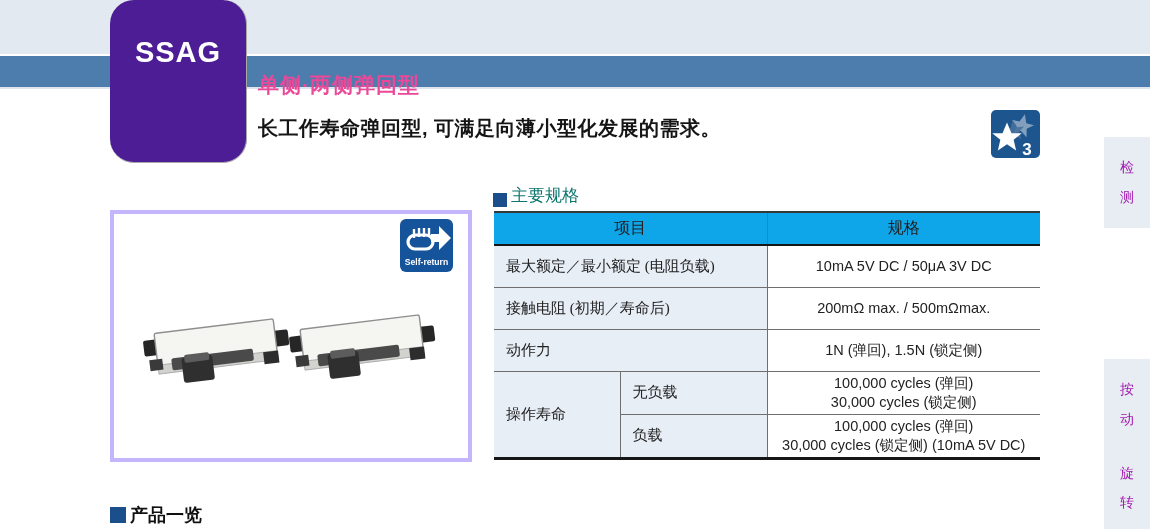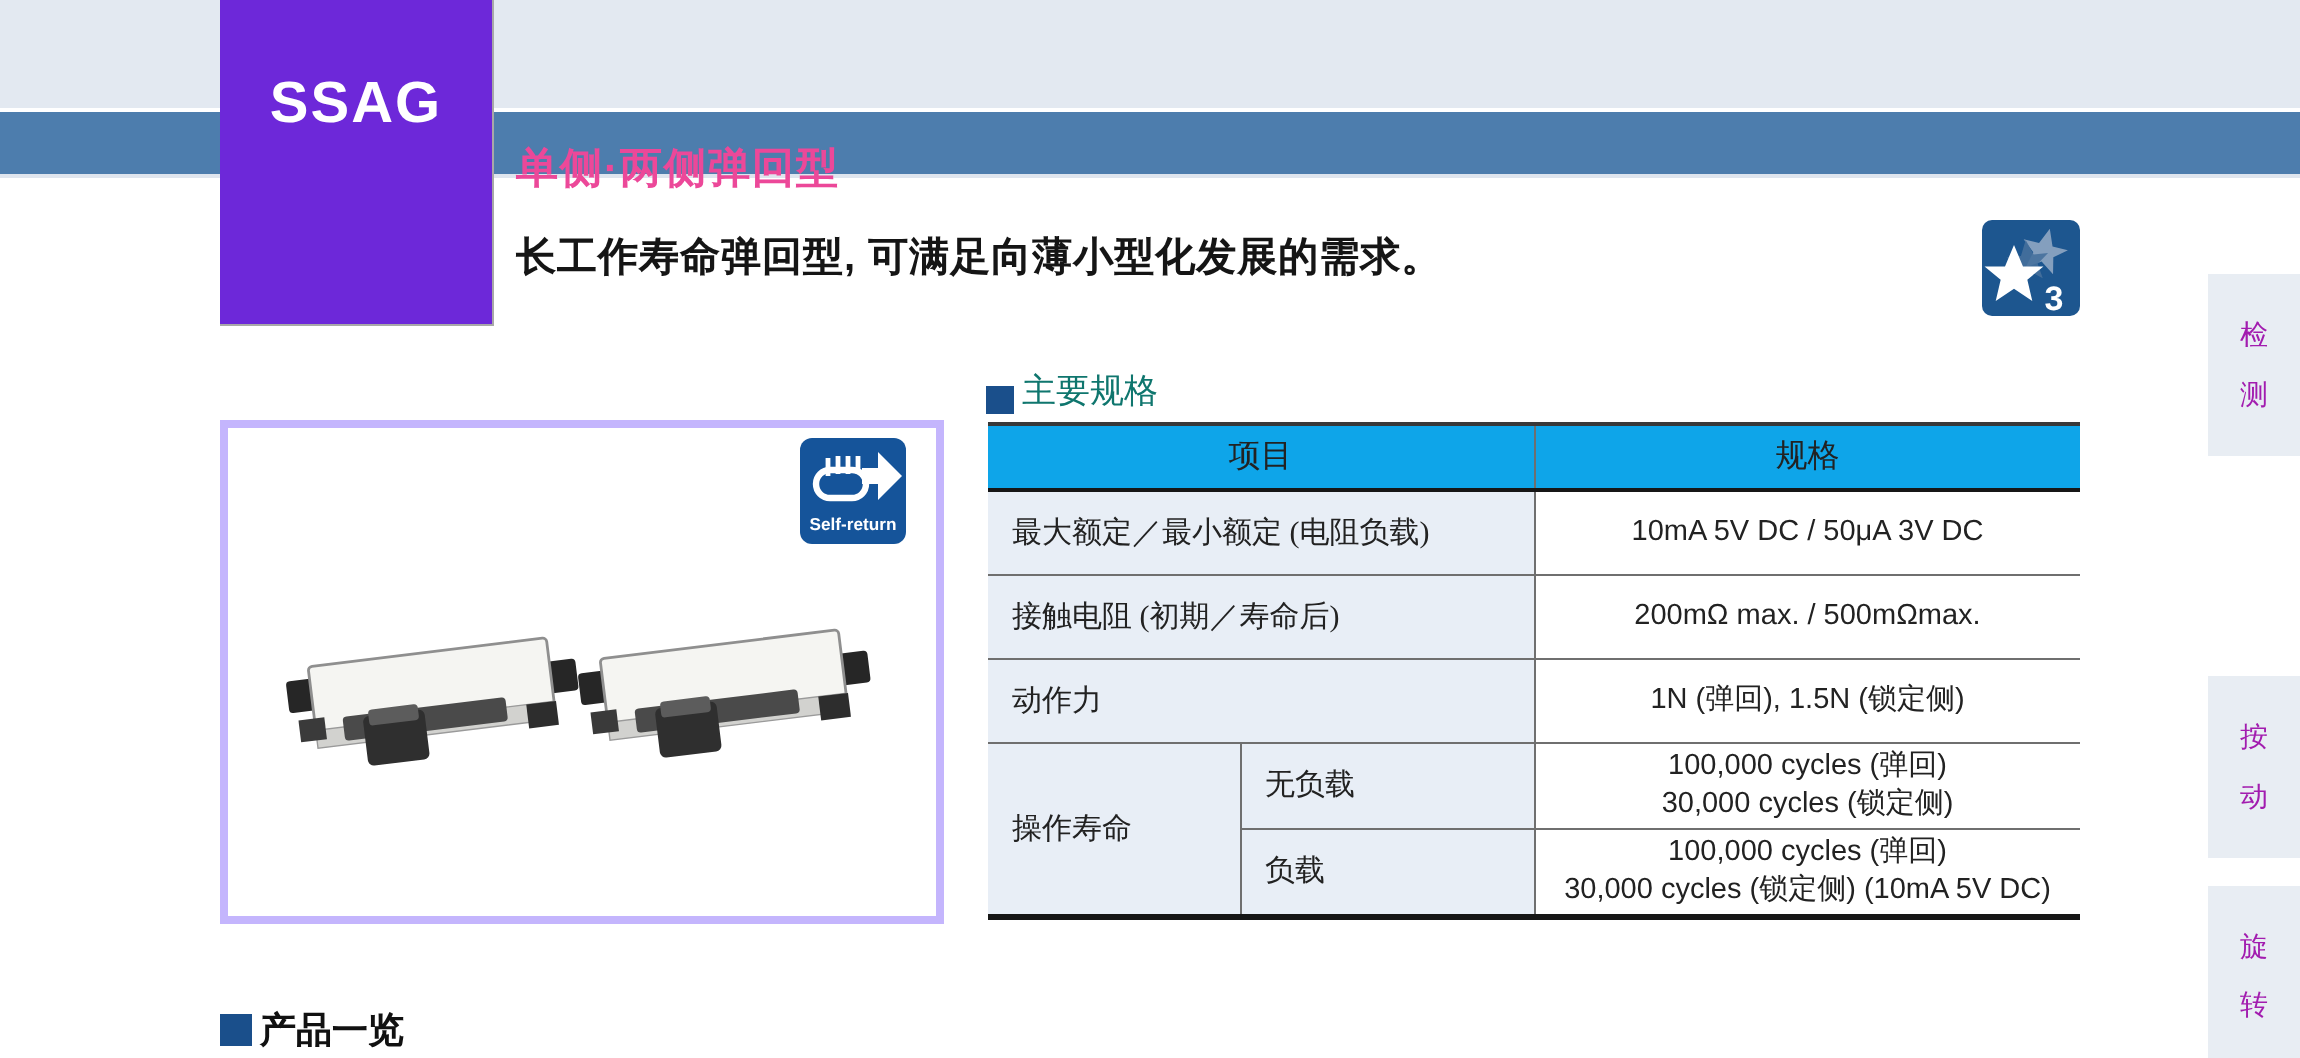--- a/index.html
+++ b/index.html
@@ -8,23 +8,23 @@
     position:relative; overflow:hidden; background:#ffffff;
     font-family:"Liberation Sans","DejaVu Sans",sans-serif;
     color:#1a1a1a;
   }
   .abs { position:absolute; }
 
   
   .top-band  { left:0; top:0; width:1150px; height:54px; background:#e3e9f1; }
   .blue-bar  { left:0; top:56px; width:1150px; height:33px; background:#4d7dad; border-bottom:2px solid #dfe5ee; }
   .model-box {
-    left:110px; top:0; width:137px; height:163px; background:#6d28d9;
+    left:110px; top:0; width:137px; height:163px; background:#4c1d95;
     border-right:1px solid #a8a8a8; border-bottom:1px solid #a8a8a8;
-    display:flex; align-items:center; justify-content:center; padding-bottom:58px;
+    display:flex; align-items:center; justify-content:center; padding-bottom:58px;border-radius:24px;
   }
   .model-box span { color:#fff; font-size:29px; font-weight:bold; letter-spacing:1px; }
   .page-title {
     left:258px; top:68px; height:33px; line-height:33px;
     color:#ec4899; font-size:21px; font-weight:bold; letter-spacing:1px;
   }
   .tagline { left:258px; top:115px; font-size:20px; font-weight:bold; color:#151515; letter-spacing:0.5px; }
 
   
   .star-badge { left:991px; top:110px; width:49px; height:48px; }
@@ -34,21 +34,21 @@
     left:1104px; width:46px; background:#e8edf3;
     display:flex; align-items:center; justify-content:center;
   }
   .side-tab .tab-label {
     width:1em; font-size:14px; line-height:2.1; letter-spacing:0;
     text-align:center; word-break:break-all; color:#a21caf;
   }
   .tab-1 { top:137px; height:91px; }
   .tab-2 { top:233px; height:102px; background:#c2410c;margin-left:46px; }
   .tab-2 .tab-label { color:#ffffff; font-weight:bold; }
-  .tab-3 { top:338px; height:91px; }
+  .tab-3 { top:359px; height:91px; }
   .tab-4 { top:443px; height:90px; }
 
   
   .product-box { left:110px; top:210px; width:362px; height:252px; background:#fff; border:4px solid #c4b5fd; }
   .self-return-badge { position:absolute; right:15px; top:5px; width:53px; height:53px; }
 
   
   .specs-heading { left:493px; top:184px; display:flex; align-items:flex-end; font-size:17px; color:#0f766e; }
   .bullet-sq { display:inline-block; width:14px; height:14px; background:#1a4f8b; margin-right:4px; }
 

